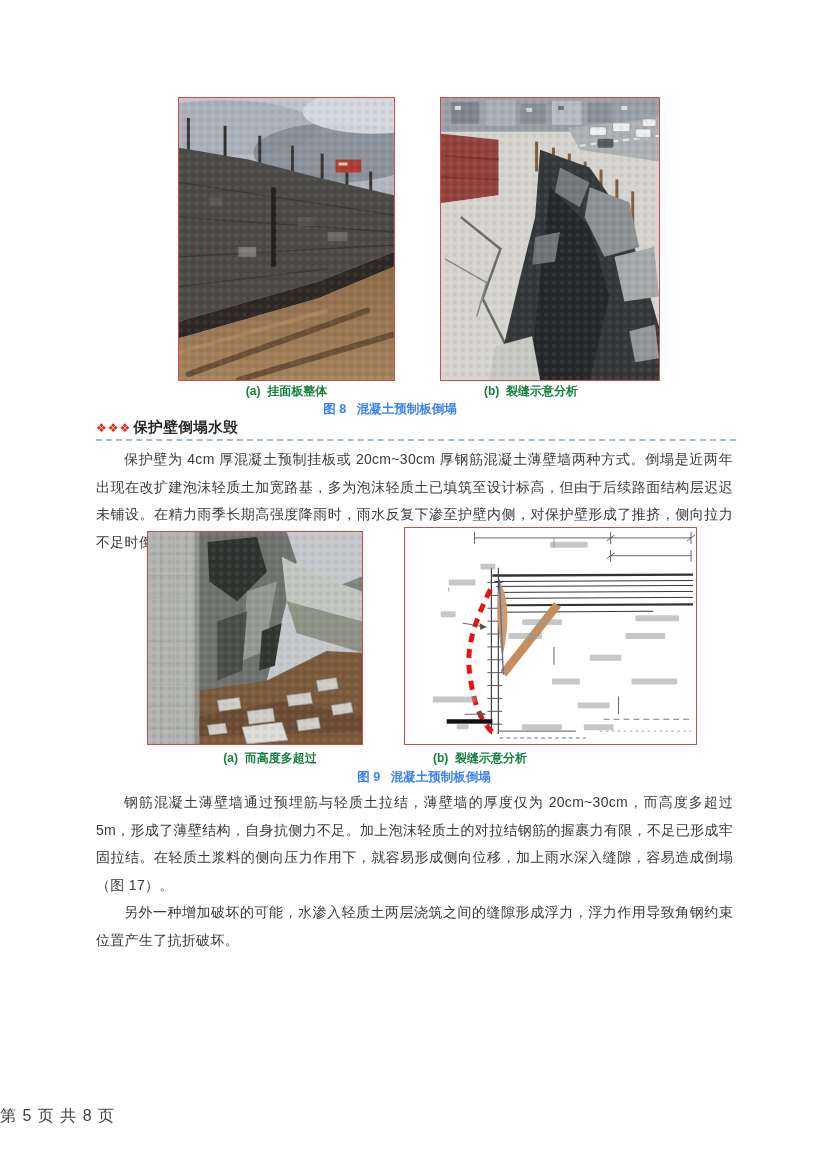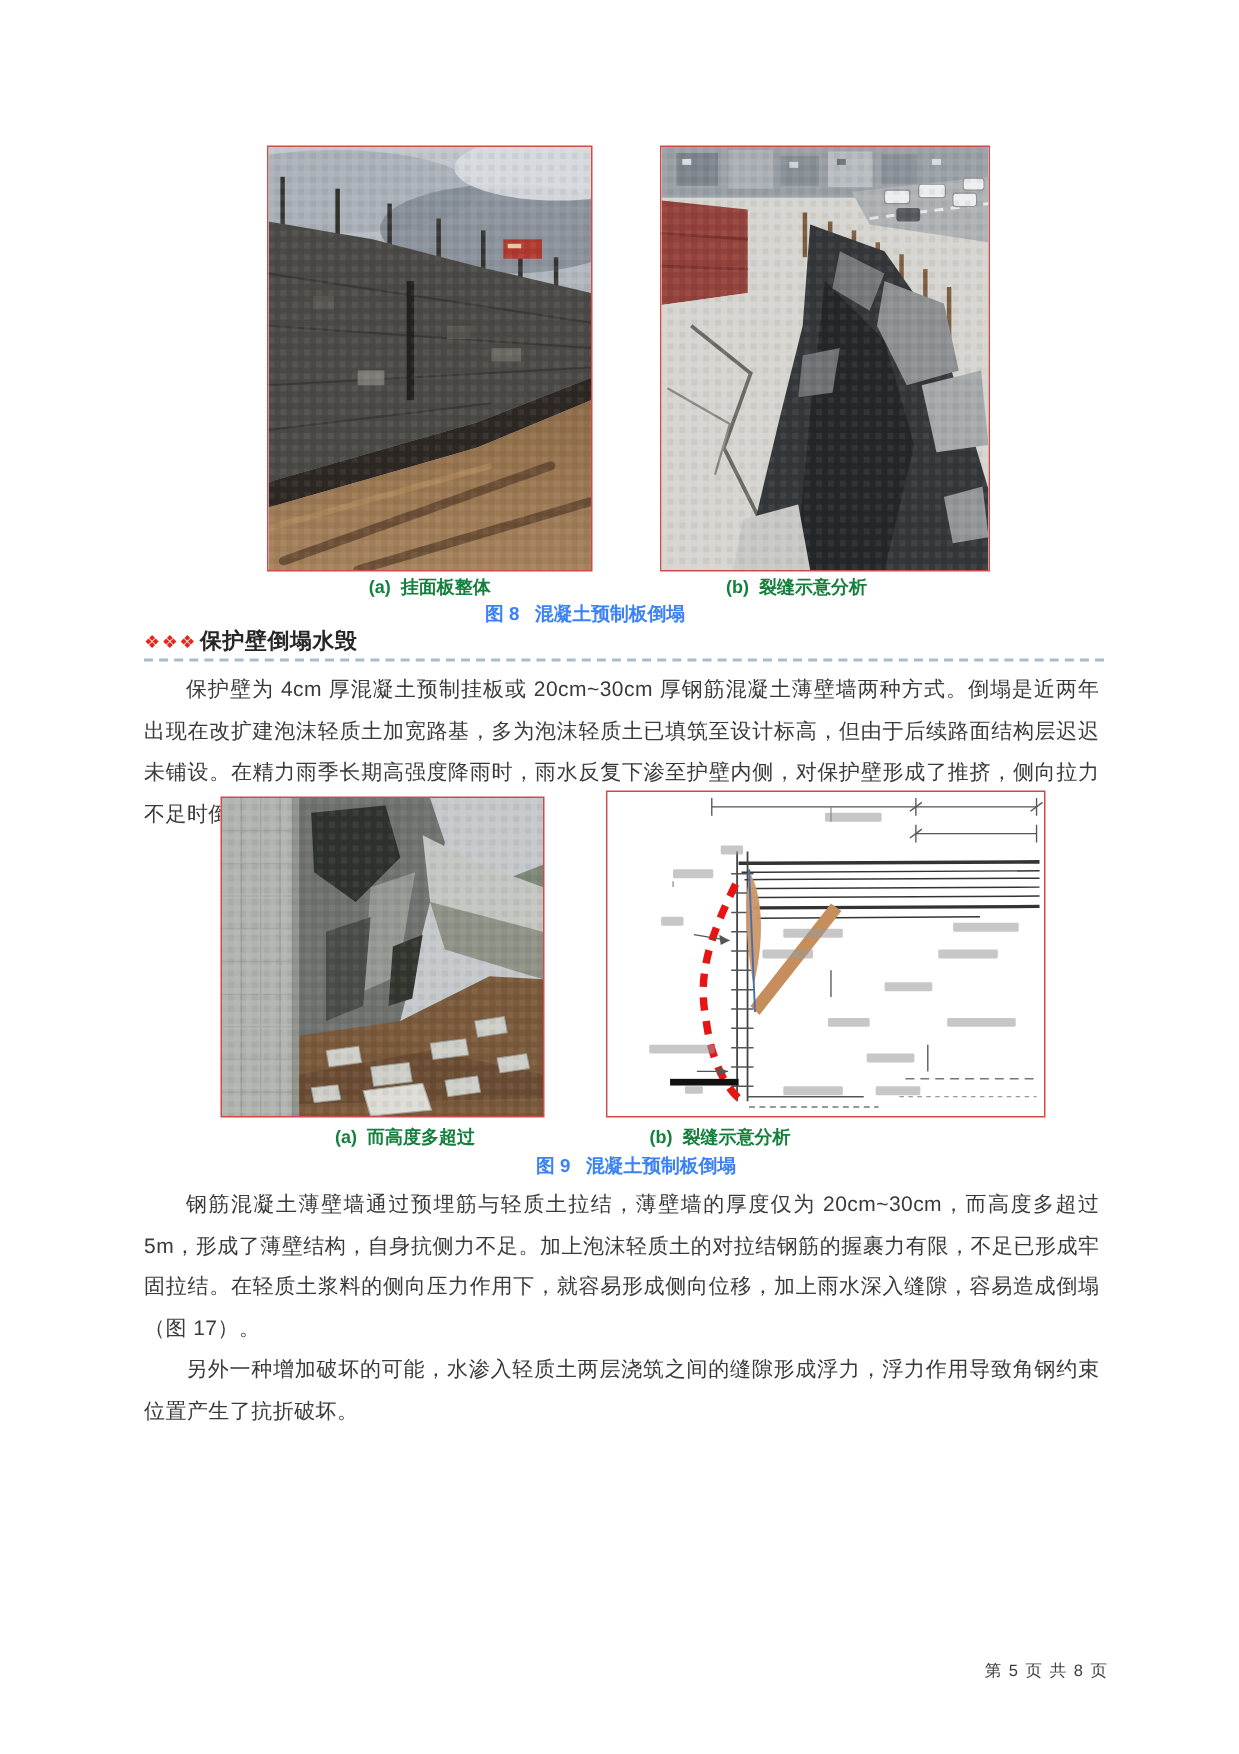--- a/index.html
+++ b/index.html
@@ -9,21 +9,21 @@
   .photo svg{display:block;width:100%;height:100%;}
   .subcap{position:absolute;font-size:12px;font-weight:bold;color:#15803d;text-align:center;white-space:pre;}
   .figtitle{position:absolute;font-size:12.5px;font-weight:bold;color:#3b82f6;text-align:center;white-space:pre;}
   .sec-head{position:absolute;left:96px;top:418px;display:flex;align-items:center;}
   .sec-diamonds{color:#e8251a;font-size:12px;letter-spacing:1px;margin-right:2px;}
   .sec-title{font-size:14.5px;font-weight:700;color:#262626;letter-spacing:0.5px;}
   .dash-rule{position:absolute;left:96px;top:439px;width:640px;border-top:2px dashed #a9bccd;}
   .bodytext{position:absolute;left:96px;width:637px;font-size:14px;line-height:27.6px;
             text-align:justify;color:#3a3a3a;letter-spacing:0.3px;}
   .bodytext p{margin:0;text-indent:2em;}
-  .footer{position:absolute;left:0;top:1106px;width:739px;text-align:right;font-size:11px;
+  .footer{position:absolute;left:0;top:1106px;width:739px;text-align:left;font-size:16px;
           color:#3f3f3f;white-space:pre;letter-spacing:1px;}
 </style>
 </head>
 <body>
 
 <div class="page">
 
   <div class="photo" style="left:178px;top:97px;width:217px;height:284px;">
     <svg viewBox="0 0 217 284" preserveAspectRatio="none">
       <defs>

